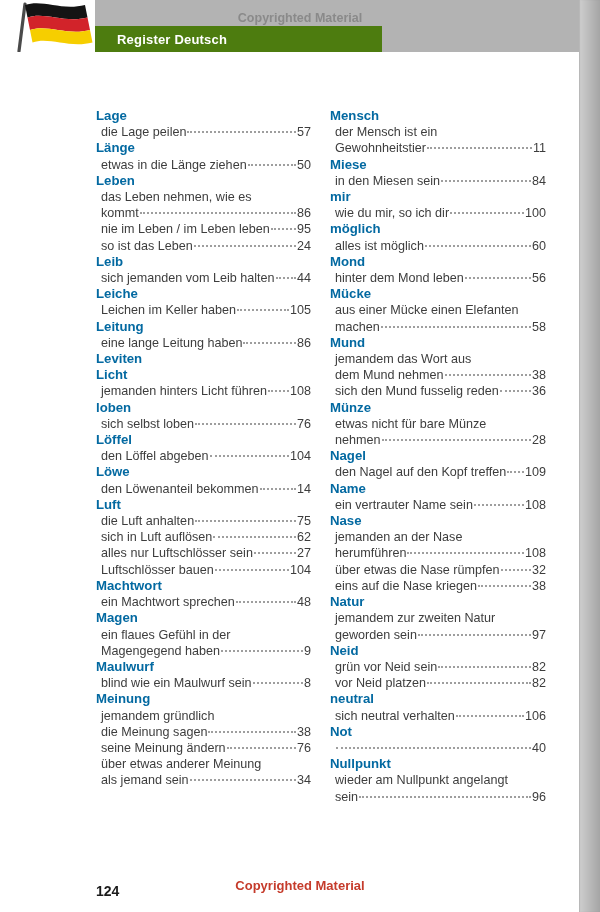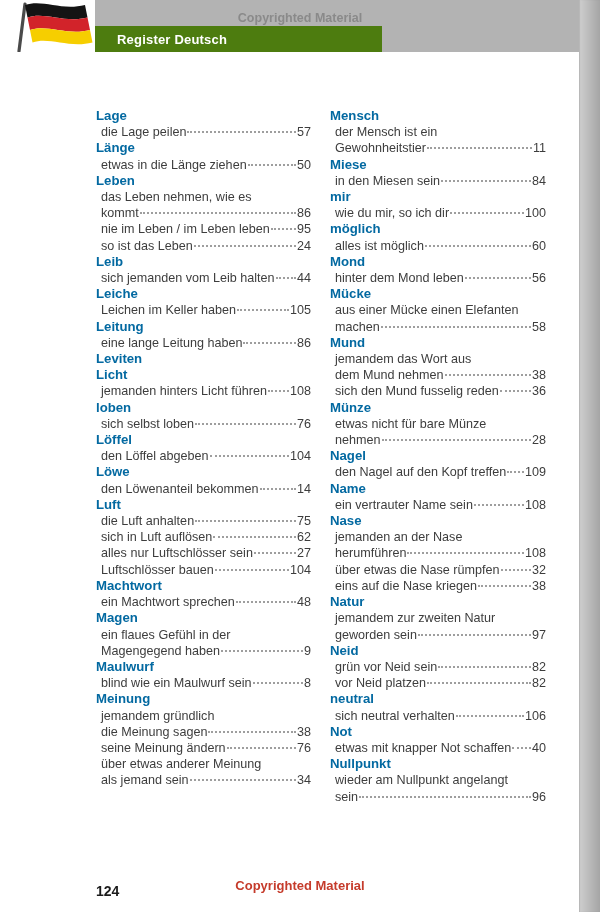--- a/index.html
+++ b/index.html
@@ -394,21 +394,20 @@
         <span class="page-num">82</span>
       </div>
       <div class="headword">neutral</div>
       <div class="entry-line">
         <span class="entry-text">sich neutral verhalten</span>
         <span class="leader"></span>
         <span class="page-num">106</span>
       </div>
       <div class="headword">Not</div>
       <div class="entry-line">
-        <span class="entry-text">etwas mit knapper Not schaffen</span>
         <span class="leader"></span>
         <span class="page-num">40</span>
       </div>
       <div class="headword">Nullpunkt</div>
       <div class="entry-line">
         <span class="entry-text">wieder am Nullpunkt angelangt</span>
       </div>
       <div class="entry-line">
         <span class="entry-text">sein</span>
         <span class="leader"></span>

